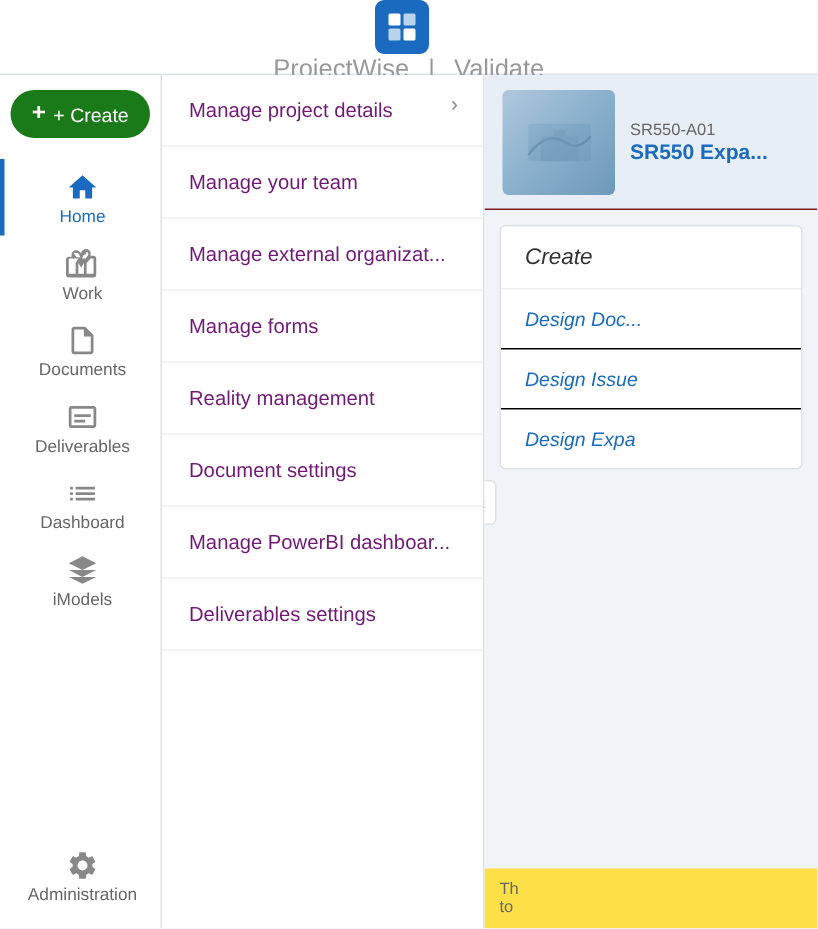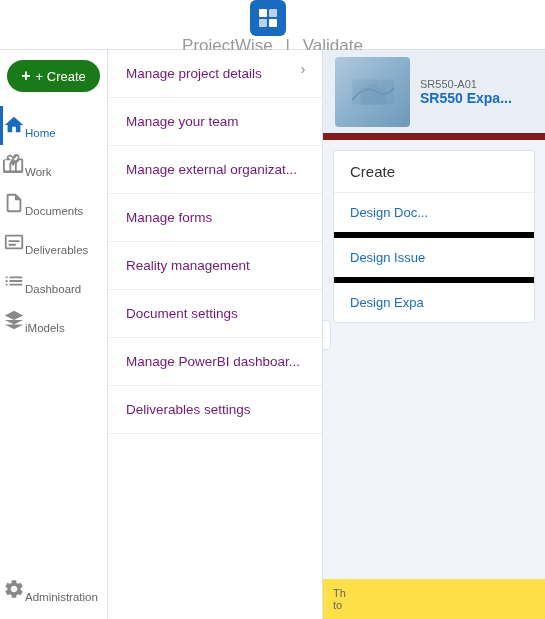--- a/index.html
+++ b/index.html
@@ -75,22 +75,22 @@
       display: flex;
       align-items: center;
       gap: 5px;
       margin-bottom: 14px;
       font-weight: 500;
     }
     .create-btn .plus { font-size: 16px; font-weight: bold; }
 
     .nav-item {
       display: flex;
-      flex-direction: row;
-      align-items: flex-end;
+      flex-direction: column;
+      align-items: center;
       width: 100%;
       padding: 8px 0 6px;
       cursor: pointer;
       color: #666;
       font-size: 11.5px;
       position: relative;
       border-left: 3px solid transparent;
     }
     .nav-item.active {
       color: #1a6bbf;
@@ -157,21 +157,21 @@
       position: relative;
     }
 
     
     .project-card {
       background: #e8eef5;
       height: 90px;
       display: flex;
       align-items: center;
       padding: 10px 12px;
-      border-bottom: 7px solid #7f1d1d;
+      border-bottom: 1px solid #7f1d1d;
       overflow: hidden;
       flex-shrink: 0;
     }
     .project-thumb {
       width: 75px;
       height: 70px;
       background: linear-gradient(135deg, #b0c8dd 0%, #8ab0cc 50%, #6e99ba 100%);
       border-radius: 4px;
       margin-right: 10px;
       flex-shrink: 0;
@@ -198,34 +198,35 @@
       text-overflow: ellipsis;
     }
 
     
     .create-panel {
       background: #fff;
       border: 1px solid #dde3ea;
       margin: 10px;
       border-radius: 4px;
       overflow: hidden;
+      font-style: italic;
     }
     .create-panel-title {
       font-size: 15px;
       font-weight: 500;
       color: #333;
       padding: 12px 16px;
       border-bottom: 1px solid #eee;
     }
     .create-panel-item {
       padding: 12px 16px;
       font-size: 13px;
       color: #1a6bbf;
       cursor: pointer;
-      border-bottom: 6px solid #000000;
+      border-bottom: 1px solid #000000;
     }
     .create-panel-item:last-child { border-bottom: none; }
 
     
     .right-collapse-arrow {
       position: absolute;
       left: -10px;
       top: 50%;
       transform: translateY(-50%);
       width: 18px;

